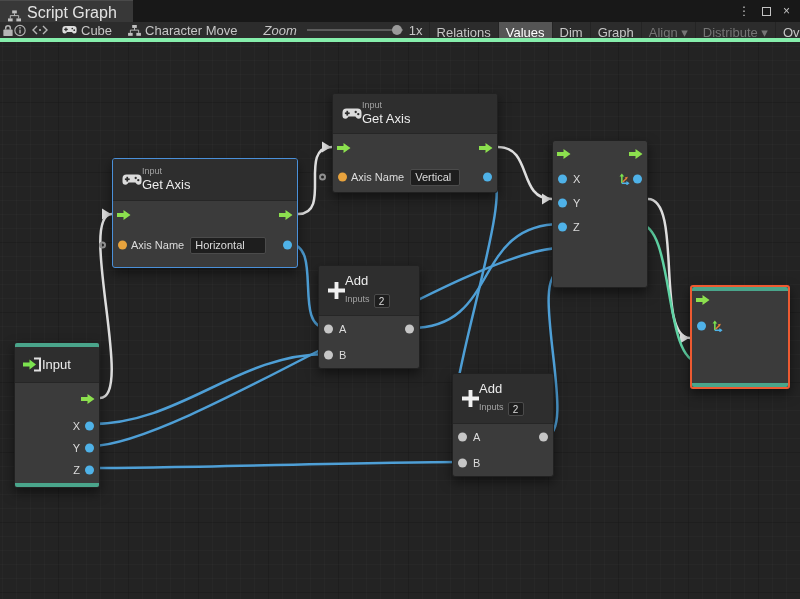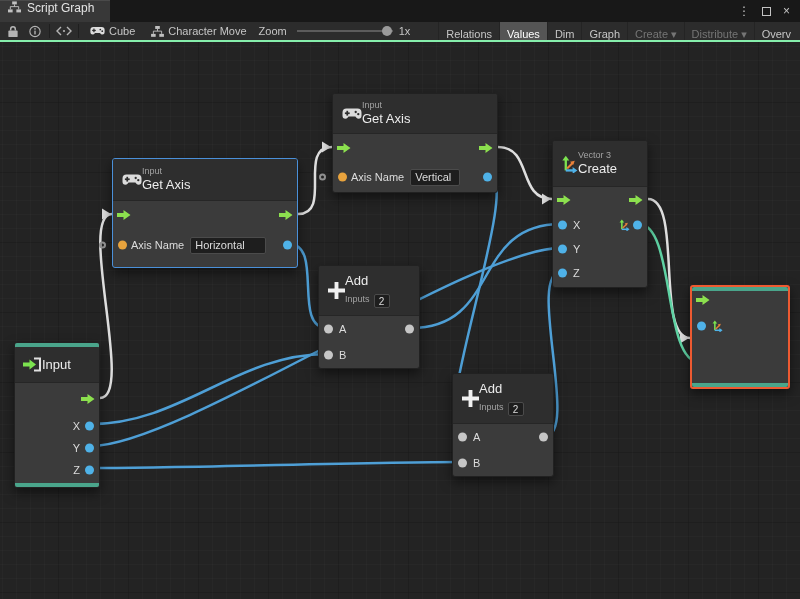--- a/index.html
+++ b/index.html
@@ -9,41 +9,41 @@
     background:#1a1a1a;
     font-family:"Liberation Sans", sans-serif;
     -webkit-font-smoothing:antialiased;
     user-select:none;
   }
   .window { width:800px; height:599px; display:flex; flex-direction:column; }
 
   
   .tabbar { height:22px; background:#181818; display:flex; align-items:stretch; }
   .tab {
-    display:flex; align-items:flex-start; gap:6px;
+    display:flex; align-items:flex-end; gap:6px;
     background:#383838; padding:0 16px 0 8px;
-    font-size:12px; color:#e4e4e4; border-top:1px solid #4a4a4a;
+    font-size:16px; color:#e4e4e4; border-top:1px solid #4a4a4a;
   }
   .tico { width:13px; height:12px; }
   .winctl { margin-left:auto; display:flex; align-items:center; gap:12px; padding-right:10px; color:#c4c4c4; }
   .wbtn { font-size:12px; line-height:12px; cursor:default; }
   .sq { width:9px; height:9px; border:1px solid #c4c4c4; display:inline-block; }
 
   
   .toolbar {
     height:20px; background:#2c2c2c; display:flex; align-items:center;
-    font-size:11px; color:#c6c6c6; padding:0 2px; overflow:hidden;
-    border-bottom:2px solid #86efac;
+    font-size:13px; color:#c6c6c6; padding:0 2px; overflow:hidden;
+    border-bottom:4px solid #86efac;
   }
   .tb-icon { width:22px; height:20px; display:flex; align-items:center; justify-content:center; }
   .tb-icon svg { width:12px; height:13px; }
   .tb-sep { width:1px; height:14px; background:#1f1f1f; margin:0 3px; }
   .tb-btn { display:flex; align-items:center; gap:4px; padding:0 8px; height:20px; white-space:nowrap; }
   .tb-btn svg { width:15px; height:10px; }
-  .zoom-label { padding:0 4px; }
+  .zoom-label { margin-left:14px; padding:0 4px;font-style:italic; }
   .slider { width:96px; height:2px; background:#5c5c5c; position:relative; margin:0 6px; flex:none; }
   .slider-handle { position:absolute; right:1px; top:-4px; width:10px; height:10px; border-radius:50%; background:#9a9a9a; }
   .zoom-value { padding-right:6px; }
   .tb-toggles { display:flex; margin-left:auto; height:20px; }
   .tb-toggle { padding:3px 7px; height:20px; line-height:20px; border-left:1px solid #242424; white-space:nowrap; }
   .tb-toggle.active { background:#555555; color:#ffffff; }
   .tb-toggle.disabled { color:#757575; }
 
   
   .canvas {
@@ -239,21 +239,21 @@
     <span class="zoom-label">Zoom</span>
     <span class="slider">
       <span class="slider-handle"></span>
     </span>
     <span class="zoom-value">1x</span>
     <span class="tb-toggles">
       <span class="tb-toggle">Relations</span>
       <span class="tb-toggle active">Values</span>
       <span class="tb-toggle">Dim</span>
       <span class="tb-toggle">Graph</span>
-      <span class="tb-toggle disabled">Create ▾</span>
+      <span class="tb-toggle disabled">Align ▾</span>
       <span class="tb-toggle disabled">Distribute ▾</span>
       <span class="tb-toggle">Overv</span>
     </span>
   </div>
 
   <div class="canvas">
     <svg id="wires" width="800" height="557" viewBox="0 0 800 557">
         <path d="M 100 356 C 135 356, 77 172, 112 172" fill="none" stroke="#dedede" stroke-width="2.5" stroke-linecap="round"></path>
         <path d="M 102 166.5 L 111 172 L 102 177.5 Z" fill="#dedede"></path>
         <path d="M 298 172 C 333 172, 297 105, 332 105" fill="none" stroke="#dedede" stroke-width="2.5" stroke-linecap="round"></path>
@@ -368,29 +368,20 @@
         <span class="plabel">A</span>
         <span class="dot r gray"></span>
       </div>
       <div class="row ab">
         <span class="dot l gray"></span>
         <span class="plabel">B</span>
       </div>
     </div>
 
     <div class="node" id="node-vector3">
-      <div class="hd">
-        <svg class="nico-axes">
-            <use href="#i-axes"></use>
-          </svg>
-        <span class="tt">
-          <span class="sub">Vector 3</span>
-          <span class="ttl">Create</span>
-        </span>
-      </div>
       <div class="row ctrl">
         <svg class="flow l">
             <use href="#i-flow"></use>
           </svg>
         <svg class="flow r">
             <use href="#i-flow"></use>
           </svg>
       </div>
       <div class="row v3">
         <span class="dot l blue"></span>

